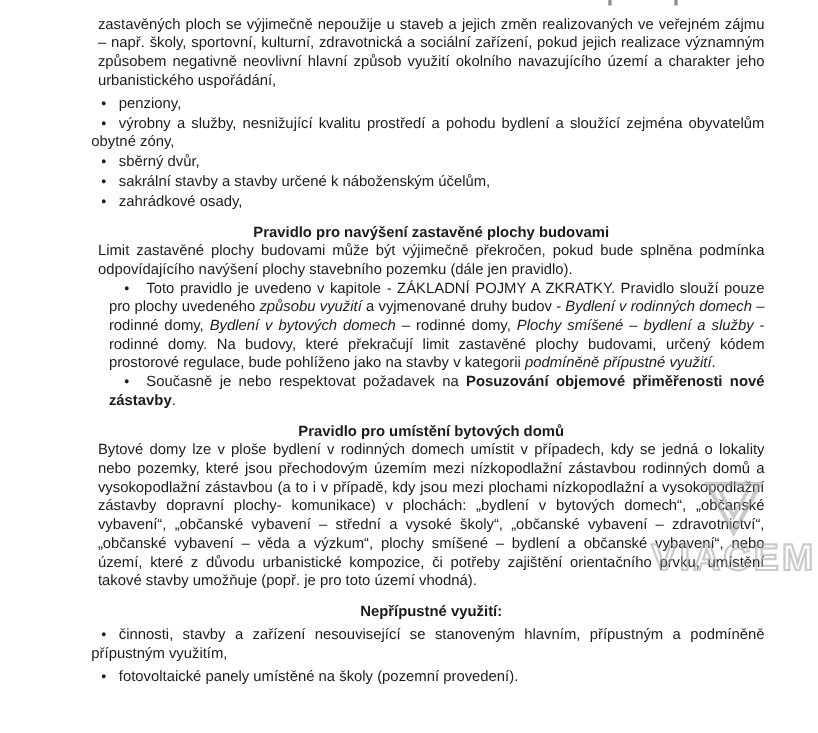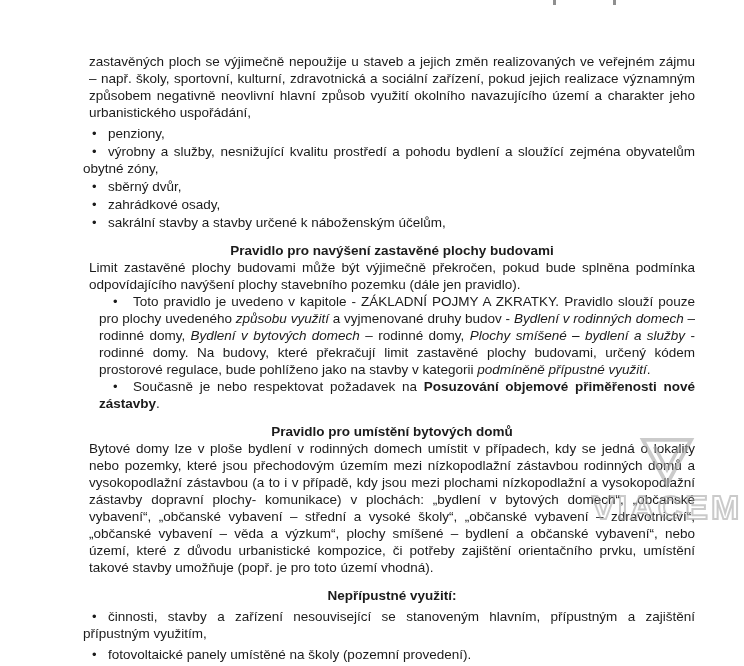--- a/index.html
+++ b/index.html
@@ -2,21 +2,21 @@
 <html><head>
 <meta charset="utf-8">
 <style>
   html,body{margin:0;padding:0;}
   body{
     width:744px;height:666px;position:relative;overflow:hidden;
     background:#ffffff;color:#1b1b1b;
     font-family:"Liberation Sans",sans-serif;
     font-size:13.5px;
   }
-  .doc{position:absolute;left:89px;top:13px;width:606px;margin-top:40px;}
+  .doc{position:absolute;left:89px;top:13px;width:606px;}
   p{margin:0;text-align:justify;line-height:17px;}
   h3{font-size:13.5px;line-height:17px;margin:11px 0 0 0;text-align:center;font-weight:bold;}
   .gap-top{margin-top:4px;}
   .li{text-align:justify;}
   .li1{margin-left:-6px;margin-top:1px;}
   .li1 .bullet{display:inline-block;width:16px;padding-left:9px;box-sizing:content-box;}
   .li2{margin-left:10px;margin-top:0;}
   .li2 .bullet{display:inline-block;width:20px;padding-left:14px;box-sizing:content-box;}
   .li3{margin-left:-6px;margin-top:4px;}
   .li3 .bullet{display:inline-block;width:16px;padding-left:9px;box-sizing:content-box;}
@@ -44,42 +44,42 @@
 <span class="tick t2"></span>
 
 <main class="doc">
 
   <p>zastavěných ploch se výjimečně nepoužije u staveb a jejich změn realizovaných ve veřejném zájmu – např. školy, sportovní, kulturní, zdravotnická a sociální zařízení, pokud jejich realizace významným způsobem negativně neovlivní hlavní způsob využití okolního navazujícího území a charakter jeho urbanistického uspořádání,</p>
 
   <div class="gap-top">
       <p class="li li1"><span class="bullet">•</span><span>penziony,</span></p>
       <p class="li li1"><span class="bullet">•</span><span>výrobny a služby, nesnižující kvalitu prostředí a pohodu bydlení a sloužící zejména obyvatelům obytné zóny,</span></p>
       <p class="li li1"><span class="bullet">•</span><span>sběrný dvůr,</span></p>
+      <p class="li li1"><span class="bullet">•</span><span>sakrální stavby a stavby určené k náboženským účelům,</span></p>
       <p class="li li1"><span class="bullet">•</span><span>zahrádkové osady,</span></p>
-      <p class="li li1"><span class="bullet">•</span><span>sakrální stavby a stavby určené k náboženským účelům,</span></p>
     </div>
 
   <section>
     <h3>Pravidlo pro navýšení zastavěné plochy budovami</h3>
     <p>Limit zastavěné plochy budovami může být výjimečně překročen, pokud bude splněna podmínka odpovídajícího navýšení plochy stavebního pozemku (dále jen pravidlo).</p>
     <div>
         <p class="li li2"><span class="bullet">•</span><span>Toto pravidlo je uvedeno v kapitole - ZÁKLADNÍ POJMY A ZKRATKY. Pravidlo slouží pouze pro plochy uvedeného </span><span class="seg-i">způsobu využití</span><span> a vyjmenované druhy budov - </span><span class="seg-i">Bydlení v rodinných domech</span><span> – rodinné domy, </span><span class="seg-i">Bydlení v bytových domech</span><span> – rodinné domy, </span><span class="seg-i">Plochy smíšené – bydlení a služby</span><span> - rodinné domy. Na budovy, které překračují limit zastavěné plochy budovami, určený kódem prostorové regulace, bude pohlíženo jako na stavby v kategorii </span><span class="seg-i">podmíněně přípustné využití</span><span>.</span></p>
         <p class="li li2"><span class="bullet">•</span><span>Současně je nebo respektovat požadavek na </span><span class="seg-b">Posuzování objemové přiměřenosti nové zástavby</span><span>.</span></p>
       </div>
   </section>
 
   <section>
     <h3>Pravidlo pro umístění bytových domů</h3>
     <p>Bytové domy lze v ploše bydlení v rodinných domech umístit v případech, kdy se jedná o lokality nebo pozemky, které jsou přechodovým územím mezi nízkopodlažní zástavbou rodinných domů a vysokopodlažní zástavbou (a to i v případě, kdy jsou mezi plochami nízkopodlažní a vysokopodlažní zástavby dopravní plochy- komunikace) v plochách: „bydlení v bytových domech“, „občanské vybavení“, „občanské vybavení – střední a vysoké školy“, „občanské vybavení – zdravotnictví“, „občanské vybavení – věda a výzkum“, plochy smíšené – bydlení a občanské vybavení“, nebo území, které z důvodu urbanistické kompozice, či potřeby zajištění orientačního prvku, umístění takové stavby umožňuje (popř. je pro toto území vhodná).</p>
   </section>
 
   <section>
     <h3>Nepřípustné využití:</h3>
     <div>
-        <p class="li li3"><span class="bullet">•</span><span>činnosti, stavby a zařízení nesouvisející se stanoveným hlavním, přípustným a zajištění přípustným využitím,</span></p>
+        <p class="li li3"><span class="bullet">•</span><span>činnosti, stavby a zařízení nesouvisející se stanoveným hlavním, přípustným a podmíněně přípustným využitím,</span></p>
         <p class="li li3"><span class="bullet">•</span><span>fotovoltaické panely umístěné na školy (pozemní provedení).</span></p>
       </div>
   </section>
 
 </main>
 
 <div class="watermark">
   <svg class="wm-logo" width="58" height="52" viewBox="0 0 60 54">
     <path d="M5 4 L55 4 L30 50 Z" fill="none" stroke="rgba(168,168,168,0.8)" stroke-width="4"></path>
     <path d="M17 11 L30 35 L43 11" fill="none" stroke="rgba(168,168,168,0.8)" stroke-width="3.5"></path>

